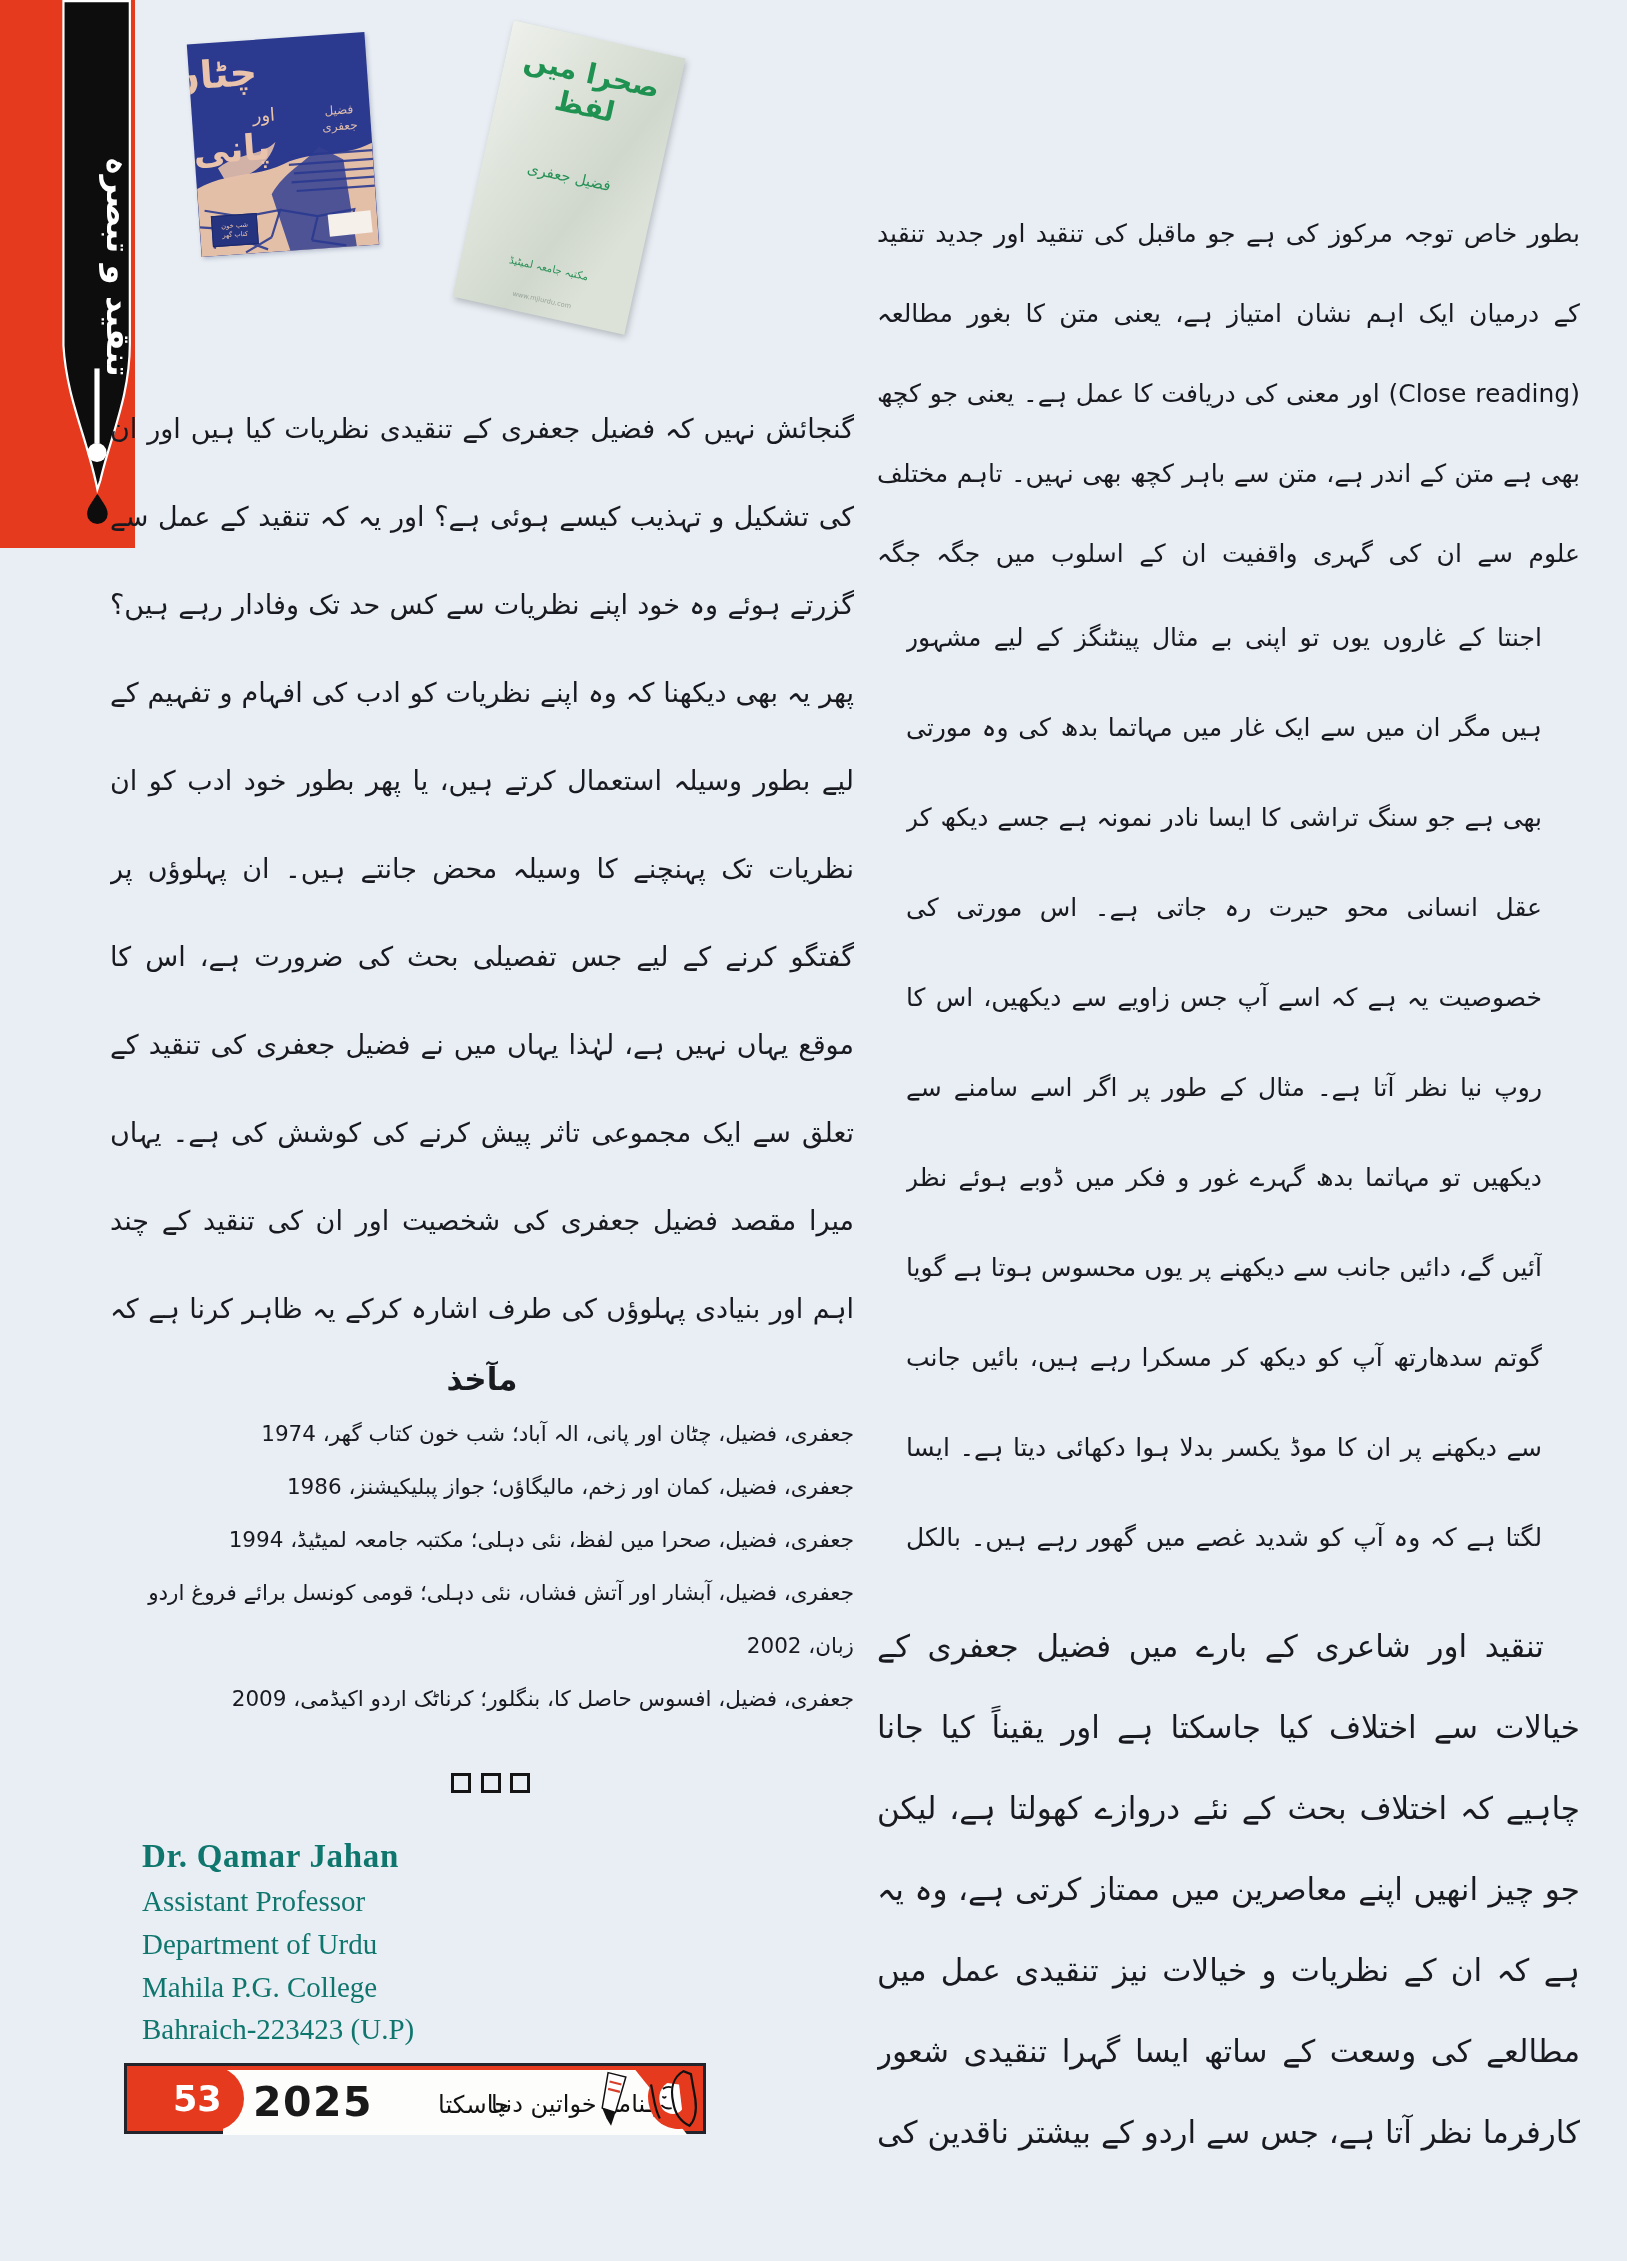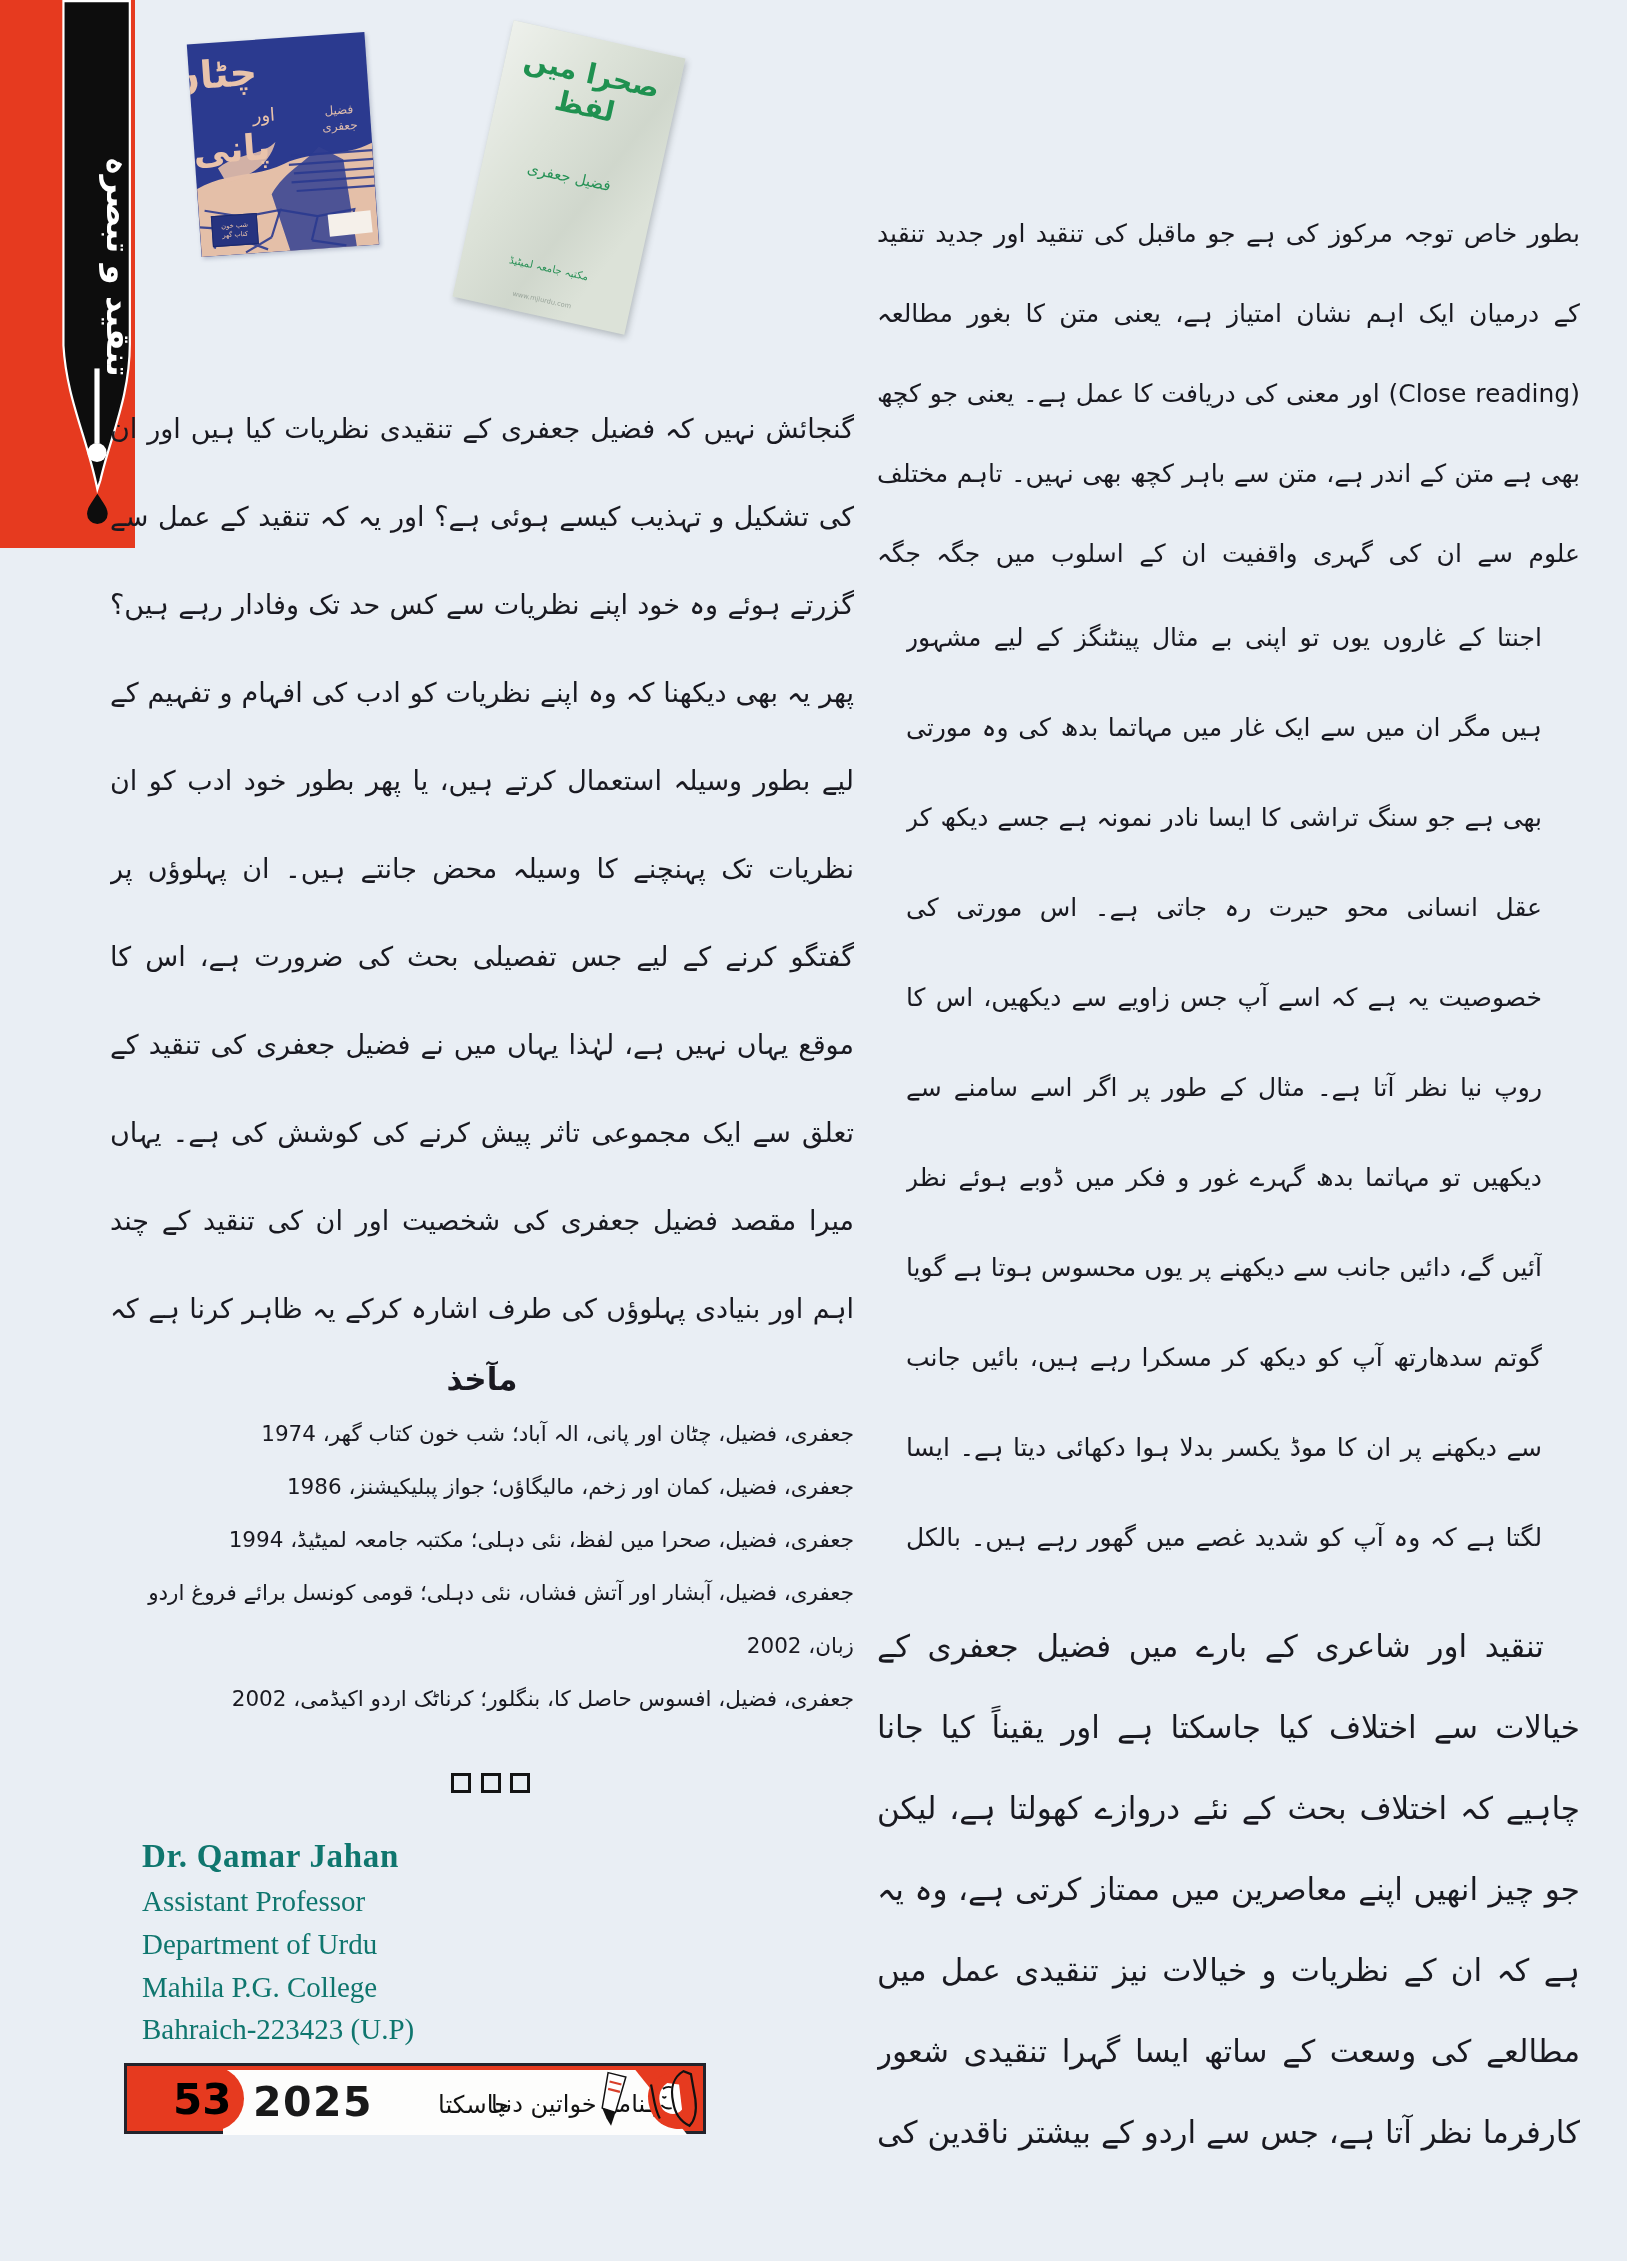--- a/index.html
+++ b/index.html
@@ -55,21 +55,21 @@
   .author-block .nm { font-size:33px; font-weight:bold; margin-bottom:10.4px; letter-spacing:0.7px; }
   .author-block div { font-size:29px; margin-bottom:9.6px; }
   
   .footer-bar { position:absolute; left:124px; top:2063px; width:582px; height:71px;
     background:#e63a1f; border:3.7px solid #23232b; }
   .fwhite { position:absolute; left:96px; top:4px; width:474px; height:100%; background:#fdfdfc;
     clip-path:polygon(0 0, 87% 0, 98% 100%, 0 100%); }
   .f53zone { position:absolute; left:0; top:0; width:117px; height:100%; background:#e63a1f;
     border-radius:0 36px 36px 0; }
   .f53 { position:absolute; left:46px; top:50%; transform:translateY(-50%);
-    color:#000000; font-size:42px; font-weight:bold; }
+    color:#ffffff; font-size:35px; font-weight:bold; }
   .f2025 { position:absolute; left:30px; top:50%; transform:translateY(-52%);
     color:#1a1a1a; font-size:41px; font-weight:bold; letter-spacing:1.5px; }
   .fmonth { position:absolute; left:215px; top:50%; transform:translateY(-46%);
     font-size:24.4px; color:#111; direction:rtl; }
   .fmag { position:absolute; left:287px; top:50%; transform:translateY(-46%); width:170px;
     font-size:24px; color:#111; direction:rtl; text-align:center; white-space:nowrap; }
   .flogo { position:absolute; right:1.5px; top:0; height:100%; }
 </style>
 </head>
 <body>
@@ -124,21 +124,21 @@
   <div class="urdu para-r2">تنقید اور شاعری کے بارے میں فضیل جعفری کے خیالات سے اختلاف کیا جاسکتا ہے اور یقیناً کیا جانا چاہیے کہ اختلاف بحث کے نئے دروازے کھولتا ہے، لیکن جو چیز انھیں اپنے معاصرین میں ممتاز کرتی ہے، وہ یہ ہے کہ ان کے نظریات و خیالات نیز تنقیدی عمل میں مطالعے کی وسعت کے ساتھ ایسا گہرا تنقیدی شعور کارفرما نظر آتا ہے، جس سے اردو کے بیشتر ناقدین کی تحریریں عاری دکھائی دیتی ہیں۔ اس مختصر سے مضمون میں اس بات کے تفصیلی جائزے کی</div>
 
   <div class="urdu para-l">گنجائش نہیں کہ فضیل جعفری کے تنقیدی نظریات کیا ہیں اور ان کی تشکیل و تہذیب کیسے ہوئی ہے؟ اور یہ کہ تنقید کے عمل سے گزرتے ہوئے وہ خود اپنے نظریات سے کس حد تک وفادار رہے ہیں؟ پھر یہ بھی دیکھنا کہ وہ اپنے نظریات کو ادب کی افہام و تفہیم کے لیے بطور وسیلہ استعمال کرتے ہیں، یا پھر بطور خود ادب کو ان نظریات تک پہنچنے کا وسیلہ محض جانتے ہیں۔ ان پہلوؤں پر گفتگو کرنے کے لیے جس تفصیلی بحث کی ضرورت ہے، اس کا موقع یہاں نہیں ہے، لہٰذا یہاں میں نے فضیل جعفری کی تنقید کے تعلق سے ایک مجموعی تاثر پیش کرنے کی کوشش کی ہے۔ یہاں میرا مقصد فضیل جعفری کی شخصیت اور ان کی تنقید کے چند اہم اور بنیادی پہلوؤں کی طرف اشارہ کرکے یہ ظاہر کرنا ہے کہ جدید عہد میں جہاں تنقیدی کتابوں کا ایک سیلاب سا آیا ہوا ہے اور جہاں نہایت قابل ذکر نقادوں کی بھی کمی نہیں ہے، اس میں فضیل جعفری کی حیثیت نہ صرف بہت نمایاں ہے، بلکہ ان کے تنقیدی خیالات ایسے ہیں جنھیں ادب کا سنجیدہ حلقہ کبھی نظر انداز نہیں کرسکتا۔</div>
 
   <div class="sources">
     <h3>مآخذ</h3>
     <div class="ref">جعفری، فضیل، چٹان اور پانی، الہ آباد؛ شب خون کتاب گھر، 1974</div>
     <div class="ref">جعفری، فضیل، کمان اور زخم، مالیگاؤں؛ جواز پبلیکیشنز، 1986</div>
     <div class="ref">جعفری، فضیل، صحرا میں لفظ، نئی دہلی؛ مکتبہ جامعہ لمیٹیڈ، 1994</div>
     <div class="ref">جعفری، فضیل، آبشار اور آتش فشاں، نئی دہلی؛ قومی کونسل برائے فروغ اردو زبان، 2002</div>
-    <div class="ref">جعفری، فضیل، افسوس حاصل کا، بنگلور؛ کرناٹک اردو اکیڈمی، 2002</div>
+    <div class="ref">جعفری، فضیل، افسوس حاصل کا، بنگلور؛ کرناٹک اردو اکیڈمی، 2009</div>
   </div>
 
   <div class="squares">
       <i></i>
       <i></i>
       <i></i>
     </div>
 
   <div class="author-block">
     <div class="nm">Dr. Qamar Jahan</div>

